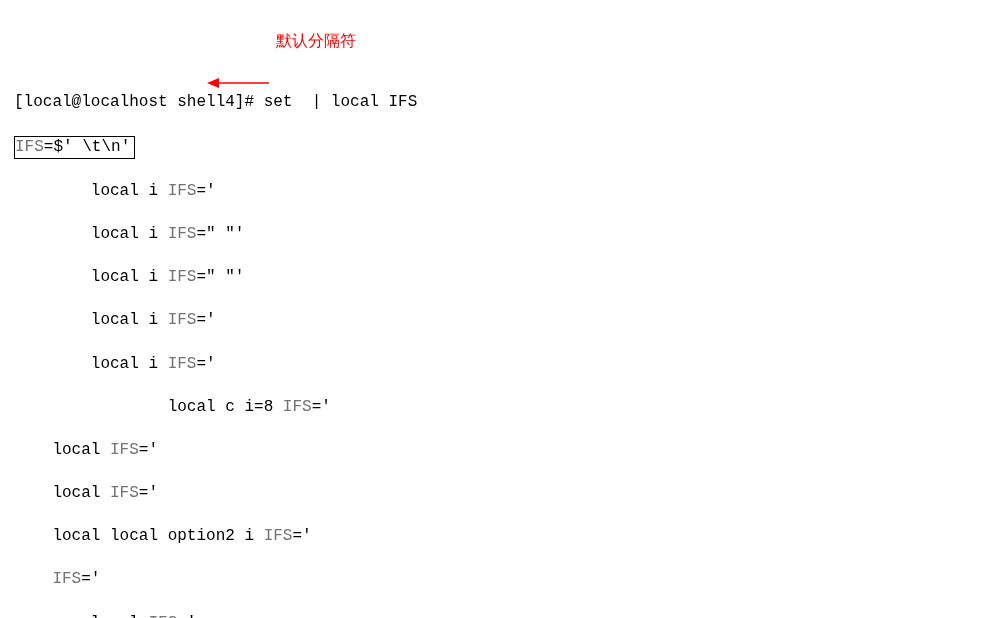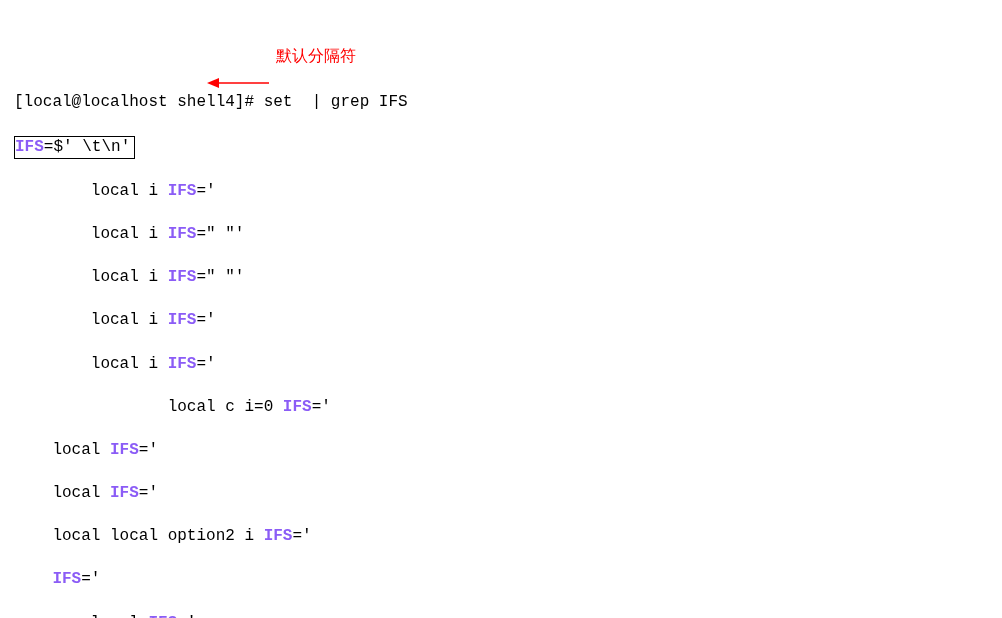--- a/index.html
+++ b/index.html
@@ -14,56 +14,55 @@
       color: #000000;
       padding: 6px 14px;
       line-height: 1.35;
       position: relative;
       white-space: pre;
     }
     .line {
       display: block;
     }
     .hl {
-      color: #8b5cf6;
-      font-weight: bold;
+      color: #737373;
+      font-weight: normal;
     }
     .boxed {
       border: 1px solid #000;
       padding: 0 4px 0 0;
       display: inline-block;
     }
     .annotation {
       position: absolute;
       color: #ff0000;
       font-family: "SimSun", "宋体", serif;
       font-size: 16px;
       white-space: nowrap;
-      margin-top: 15px;
     }
     .arrow {
       position: absolute;
     }
     .arrow svg {
       display: block;
     }
   </style>
 </head>
 <body>
 
 
 
-<div class="line"><span>[local@localhost shell4]# </span><span>set  | grep IFS</span></div>
+<div class="line"><span>[local@localhost shell4]# </span><span>set  | local IFS</span></div>
 <div class="line"><span class="boxed"><span class="hl">IFS</span><span>=$' \t\n'</span></span></div>
 <div class="line"><span>        </span><span>local i </span><span class="hl">IFS</span><span>='</span></div>
 <div class="line"><span>        </span><span>local i </span><span class="hl">IFS</span><span>=" "'</span></div>
 <div class="line"><span>        </span><span>local i </span><span class="hl">IFS</span><span>=" "'</span></div>
 <div class="line"><span>        </span><span>local i </span><span class="hl">IFS</span><span>='</span></div>
 <div class="line"><span>        </span><span>local i </span><span class="hl">IFS</span><span>='</span></div>
-<div class="line"><span>                </span><span>local c i=0 </span><span class="hl">IFS</span><span>='</span></div>
+<div class="line"><span>                </span><span>local c i=8 </span><span class="hl">IFS</span><span>='</span></div>
 <div class="line"><span>    </span><span>local </span><span class="hl">IFS</span><span>='</span></div>
 <div class="line"><span>    </span><span>local </span><span class="hl">IFS</span><span>='</span></div>
 <div class="line"><span>    </span><span>local local option2 i </span><span class="hl">IFS</span><span>='</span></div>
 <div class="line"><span>    </span><span></span><span class="hl">IFS</span><span>='</span></div>
 <div class="line"><span>        </span><span>local </span><span class="hl">IFS</span><span>='</span></div>
 
 
 
 
 

